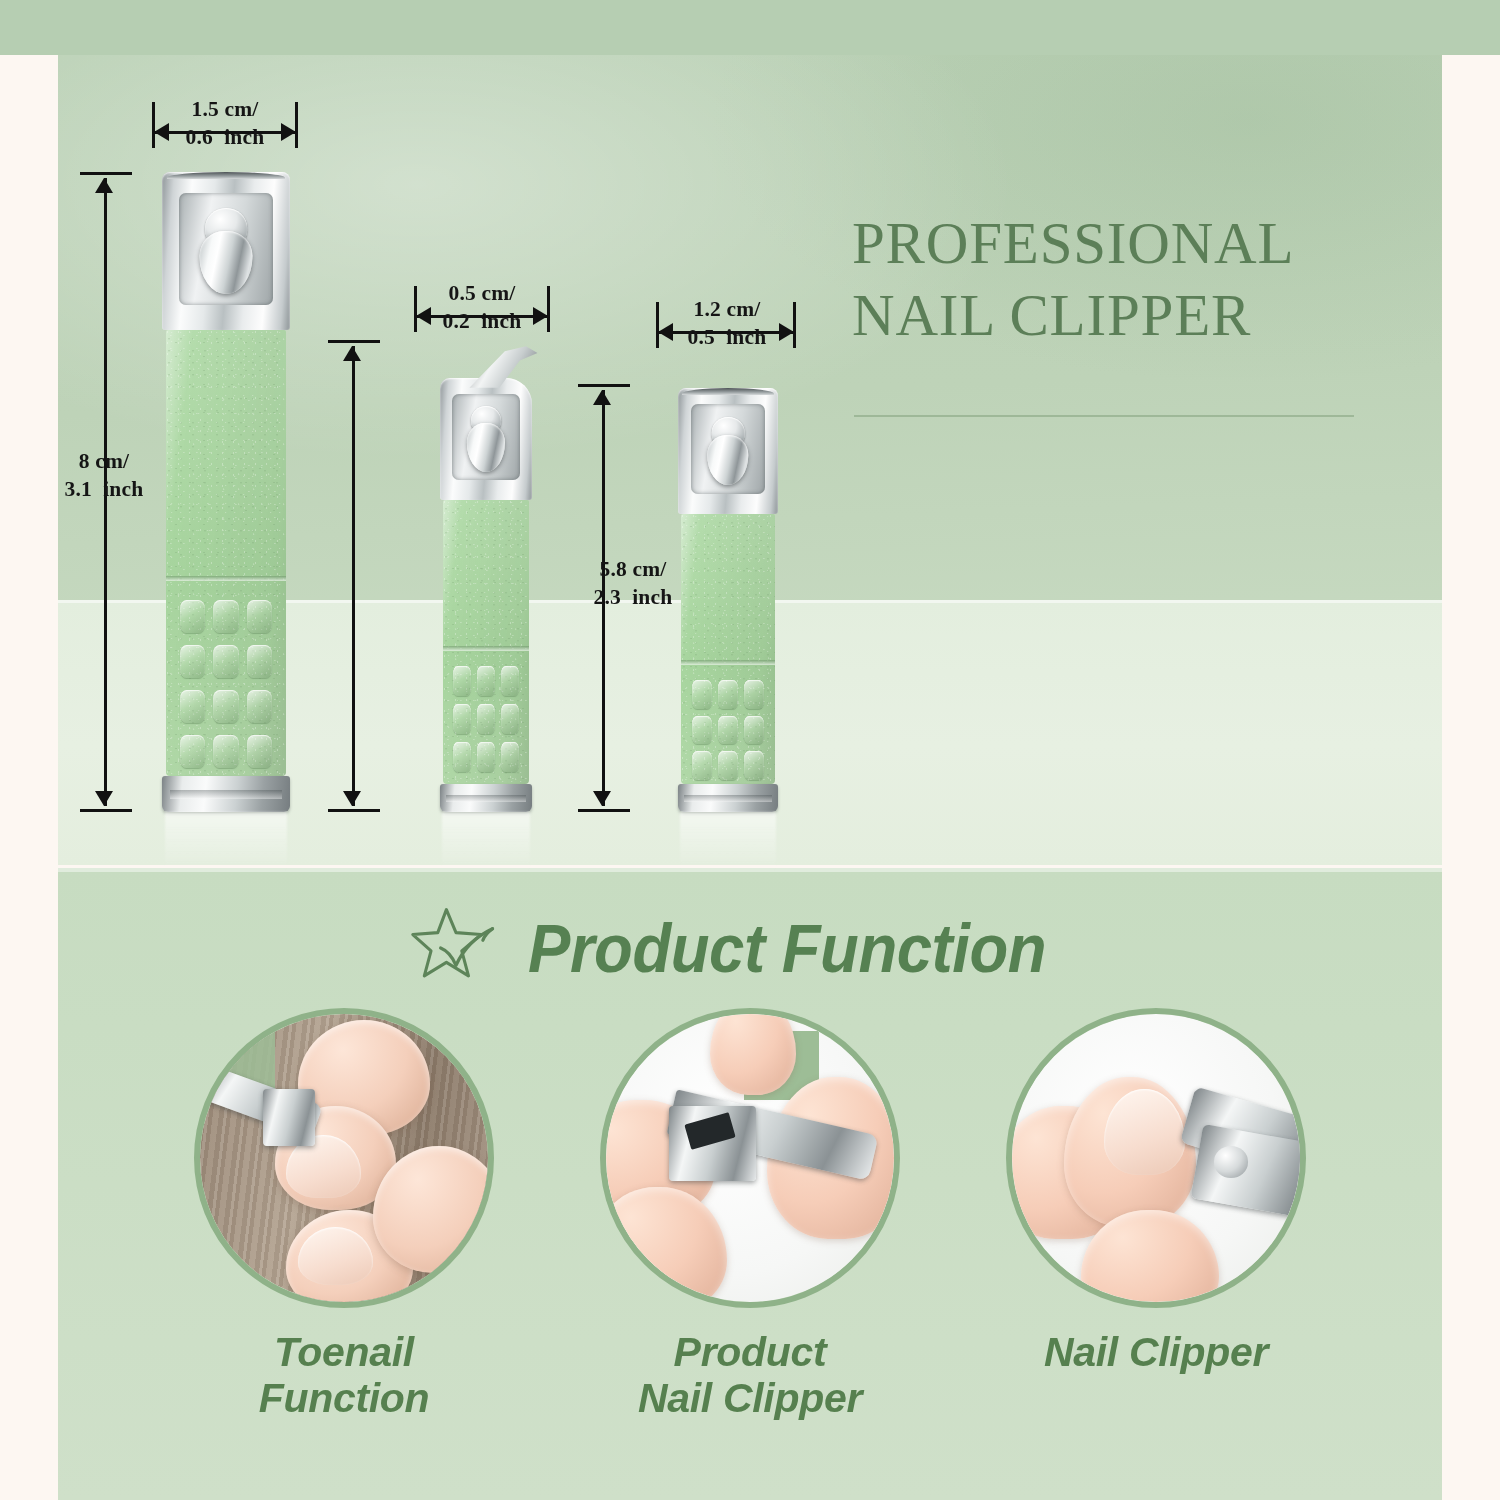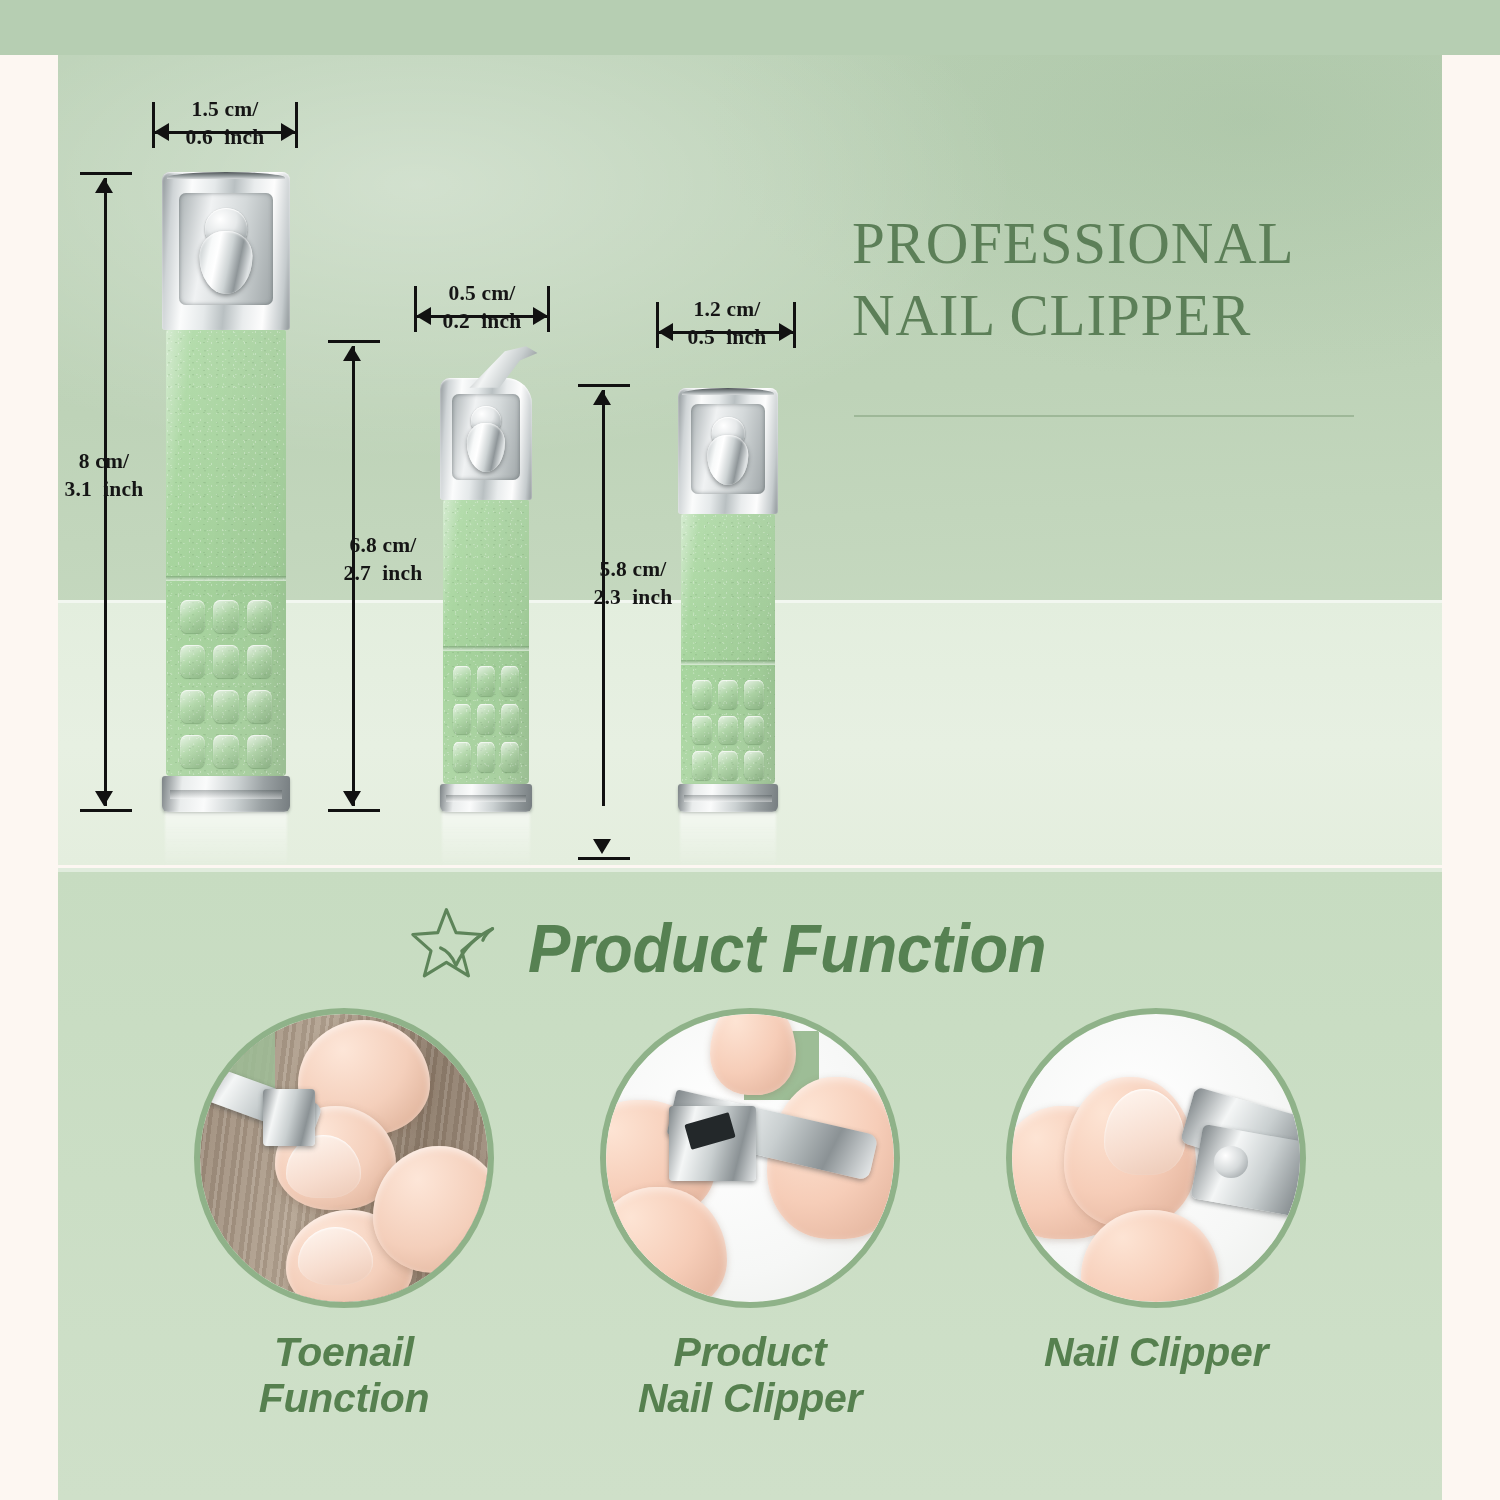--- a/index.html
+++ b/index.html
@@ -373,35 +373,33 @@
     <div class="dim-label" style="position:absolute;left:-24px;width:184px;top:-4px;">0.5 cm/
 0.2  inch</div>
   </div>
 
   <div class="dim vdim" style="left:322px;top:340px;width:60px;height:472px;">
     <div class="cap" style="left:6px;width:52px;top:0;"></div>
     <div class="cap" style="left:6px;width:52px;bottom:0;"></div>
     <div class="stem" style="left:30px;top:6px;height:460px;"></div>
     <div class="ar ar-u" style="left:21px;top:6px;"></div>
     <div class="ar ar-d" style="left:21px;bottom:6px;"></div>
-    <div class="dim-label" style="position:absolute;left:-24px;width:170px;top:192px;">6.8 cm/
-2.7  inch</div>
   </div>
 
   <div class="dim hdim" style="left:656px;top:300px;width:140px;height:62px;">
     <div class="tick" style="left:0;top:2px;height:46px;"></div>
     <div class="tick" style="right:0;top:2px;height:46px;"></div>
     <div class="arrowline" style="left:2px;right:2px;top:31px;"></div>
     <div class="ar ar-l" style="left:2px;top:23px;"></div>
     <div class="ar ar-r" style="right:2px;top:23px;"></div>
     <div class="dim-label" style="position:absolute;left:-22px;width:186px;top:-4px;">1.2 cm/
 0.5  inch</div>
   </div>
 
-  <div class="dim vdim" style="left:572px;top:384px;width:60px;height:476px;">
+  <div class="dim vdim" style="left:572px;top:384px;width:60px;height:428px;">
     <div class="cap" style="left:6px;width:52px;top:0;"></div>
     <div class="cap" style="left:6px;width:52px;bottom:0;"></div>
     <div class="stem" style="left:30px;top:6px;height:416px;"></div>
     <div class="ar ar-u" style="left:21px;top:6px;"></div>
     <div class="ar ar-d" style="left:21px;bottom:6px;"></div>
     <div class="dim-label" style="position:absolute;left:-24px;width:170px;top:172px;">5.8 cm/
 2.3  inch</div>
   </div>
 
   <div class="headline">

